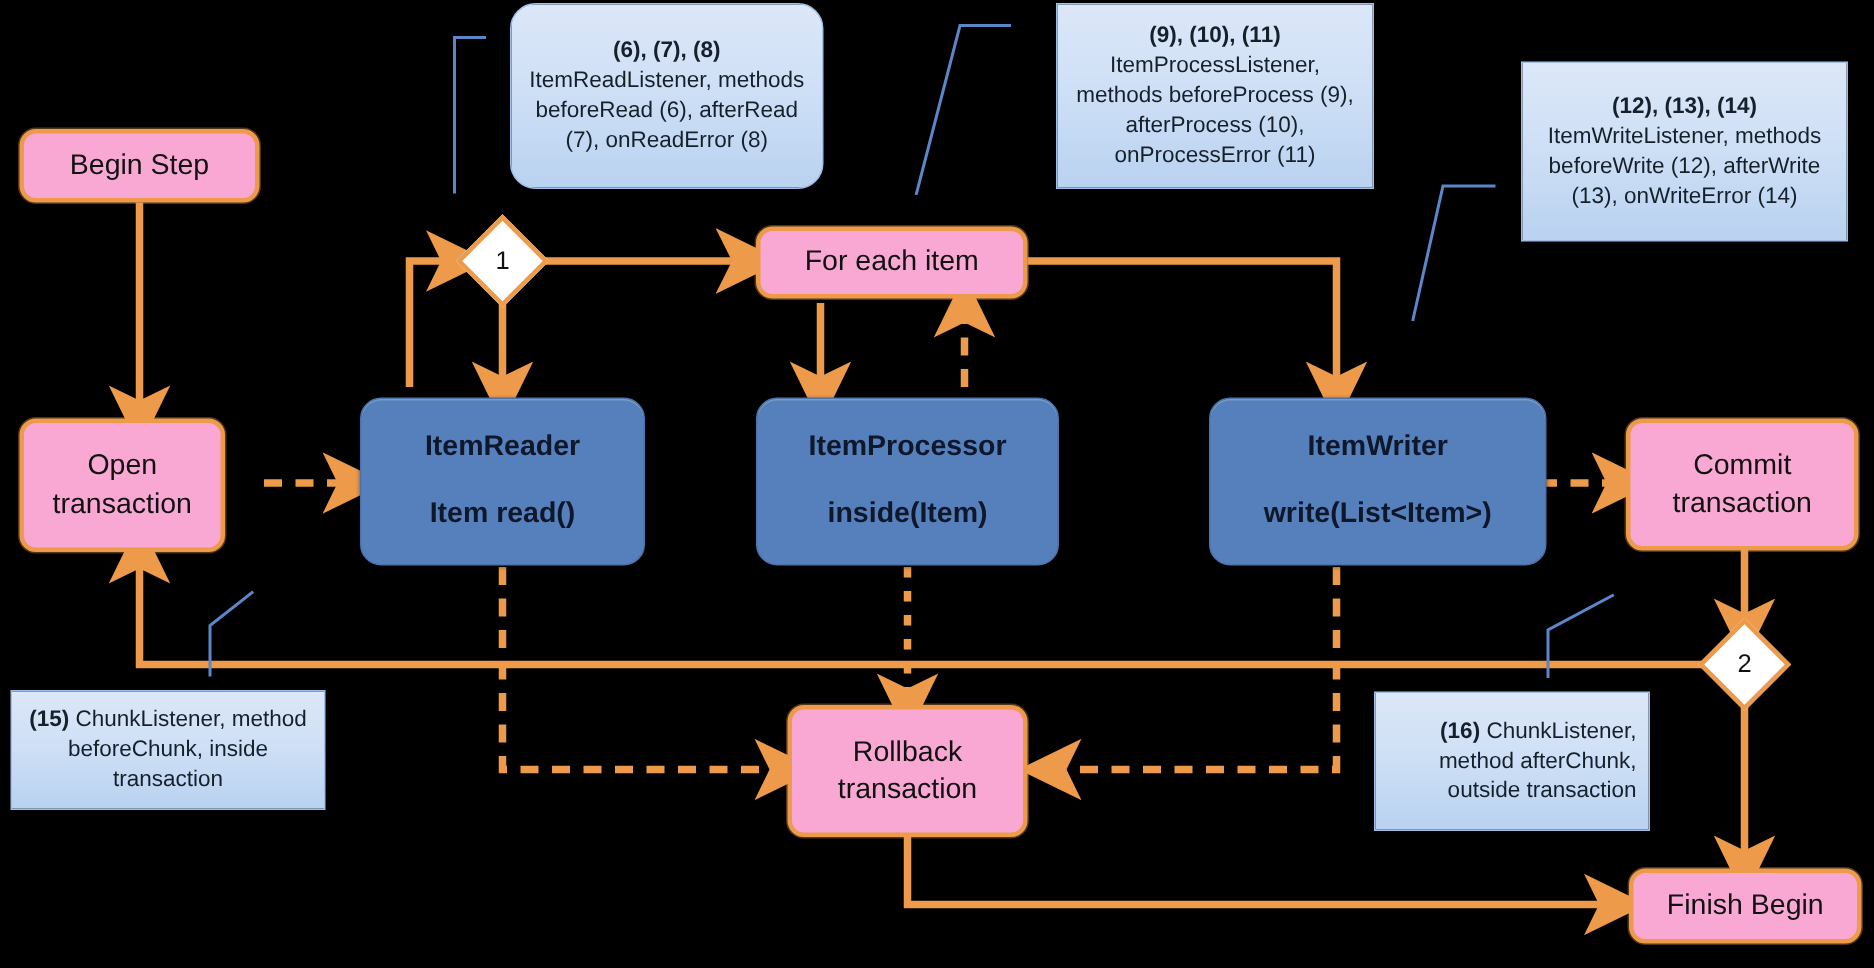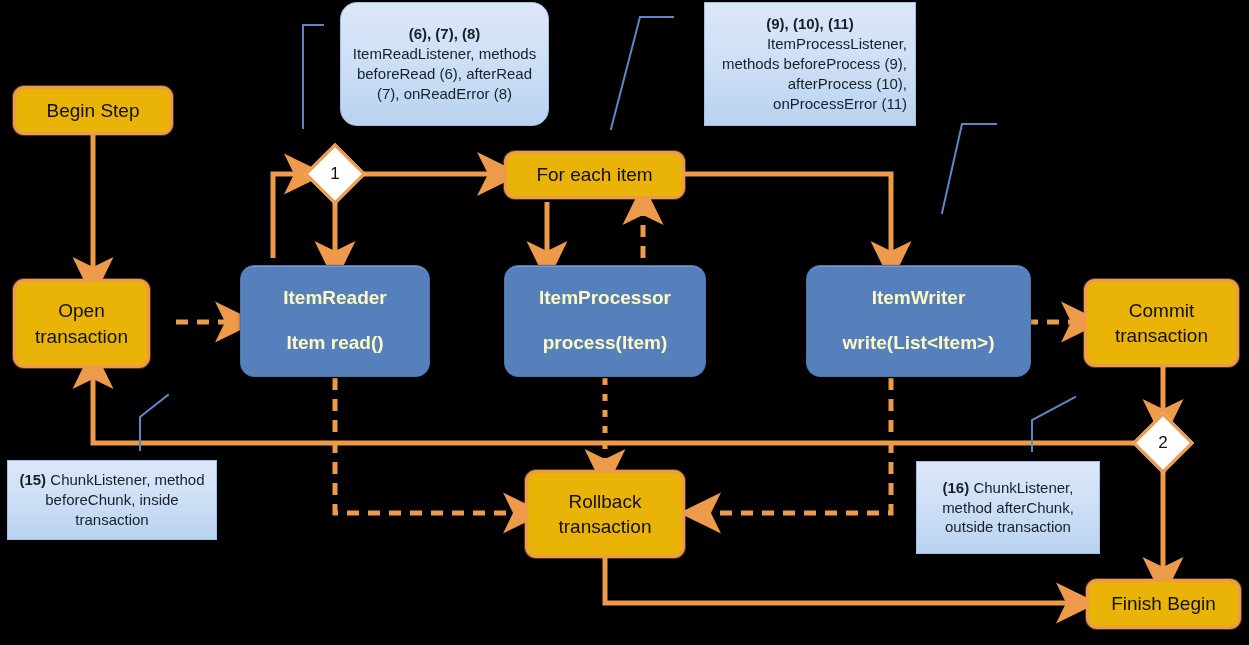--- a/index.html
+++ b/index.html
@@ -8,28 +8,28 @@
     font-family:"Liberation Sans", sans-serif;
   }
   #stage svg.layer{position:absolute;left:0;top:0;width:1249px;height:645px;pointer-events:none;}
 
   
   .node{
     position:absolute;box-sizing:border-box;display:flex;flex-direction:column;
     align-items:center;justify-content:center;text-align:center;
   }
   .node.white{
-    background:#eab308;border:3px solid #ED9A4B;border-radius:11px;
+    background:#f9a8d4;border:3px solid #ED9A4B;border-radius:11px;
     color:#111;font-size:19px;line-height:1.32;
     box-shadow:0 0 0 1px rgba(237,154,75,.35);
   }
   .node.white .ln{display:block;}
   .node.blue{
     background:#5580BC;border:1px solid #4b74ac;border-radius:14px;
-    color:#fef9c3;font-weight:bold;font-size:19px;line-height:1.1;
+    color:#0f172a;font-weight:bold;font-size:19px;line-height:1.1;
     box-shadow:inset 0 1px 0 rgba(255,255,255,.22), 0 1px 3px rgba(0,0,0,.5);
   }
   .node.blue .ln{display:block;}
   .node.blue .ln.top{margin-bottom:24px;}
 
   
   .diamond{
     position:absolute;width:44px;height:44px;background:#ffffff;
     border:3px solid #ED9A4B;transform:rotate(45deg);box-sizing:border-box;
   }
@@ -123,21 +123,21 @@
     <span class="ln">For each item</span>
   </div>
 
   <div class="node blue" style="left:240px;top:265px;width:190px;height:112px;">
     <span class="ln top">ItemReader</span>
     <span class="ln">Item read()</span>
   </div>
 
   <div class="node blue" style="left:504px;top:265px;width:202px;height:112px;">
     <span class="ln top">ItemProcessor</span>
-    <span class="ln">process(Item)</span>
+    <span class="ln">inside(Item)</span>
   </div>
 
   <div class="node blue" style="left:780px;top:265px;width:225px;height:112px;margin-left:26px;">
     <span class="ln top">ItemWriter</span>
     <span class="ln">write(List&lt;Item&gt;)</span>
   </div>
 
   <div class="node white" style="left:1084px;top:279px;width:155px;height:88px;">
     <span class="ln">Commit</span>
     <span class="ln">transaction</span>
@@ -160,31 +160,35 @@
   <div class="diamond" style="left:1141px;top:421px;"></div>
   <div class="diamond-label" style="left:1141px;top:421px;">
     <span>2</span>
   </div>
 
   <div class="callout" style="left:340px;top:2px;width:209px;height:124px;border-radius:17px;">
     <span class="hdr">(6), (7), (8)</span>
     <span class="bdy">ItemReadListener, methods beforeRead (6), afterRead (7), onReadError (8)</span>
   </div>
 
-  <div class="callout" style="left:704px;top:2px;width:212px;height:124px;text-align:right;">
+  <div class="callout" style="left:704px;top:2px;width:212px;height:124px;">
     <span class="hdr">(9), (10), (11)</span>
     <span class="bdy">ItemProcessListener, methods beforeProcess (9), afterProcess (10), onProcessError (11)</span>
   </div>
 
+  <div class="callout" style="left:1014px;top:41px;width:218px;height:120px;">
+    <span class="hdr">(12), (13), (14)</span>
+    <span class="bdy">ItemWriteListener, methods beforeWrite (12), afterWrite (13), onWriteError (14)</span>
+  </div>
 
   <div class="callout mixed" style="left:7px;top:460px;width:210px;height:80px;">
     <span>
       <b>(15)</b><span> ChunkListener, method beforeChunk, inside transaction</span>
     </span>
   </div>
 
-  <div class="callout mixed" style="left:916px;top:461px;width:184px;height:93px;">
+  <div class="callout mixed" style="left:916px;top:461px;width:184px;height:93px;text-align:right;">
     <span>
       <b>(16)</b><span> ChunkListener, method afterChunk, outside transaction</span>
     </span>
   </div>
 
 </div>
 
 </body></html>

